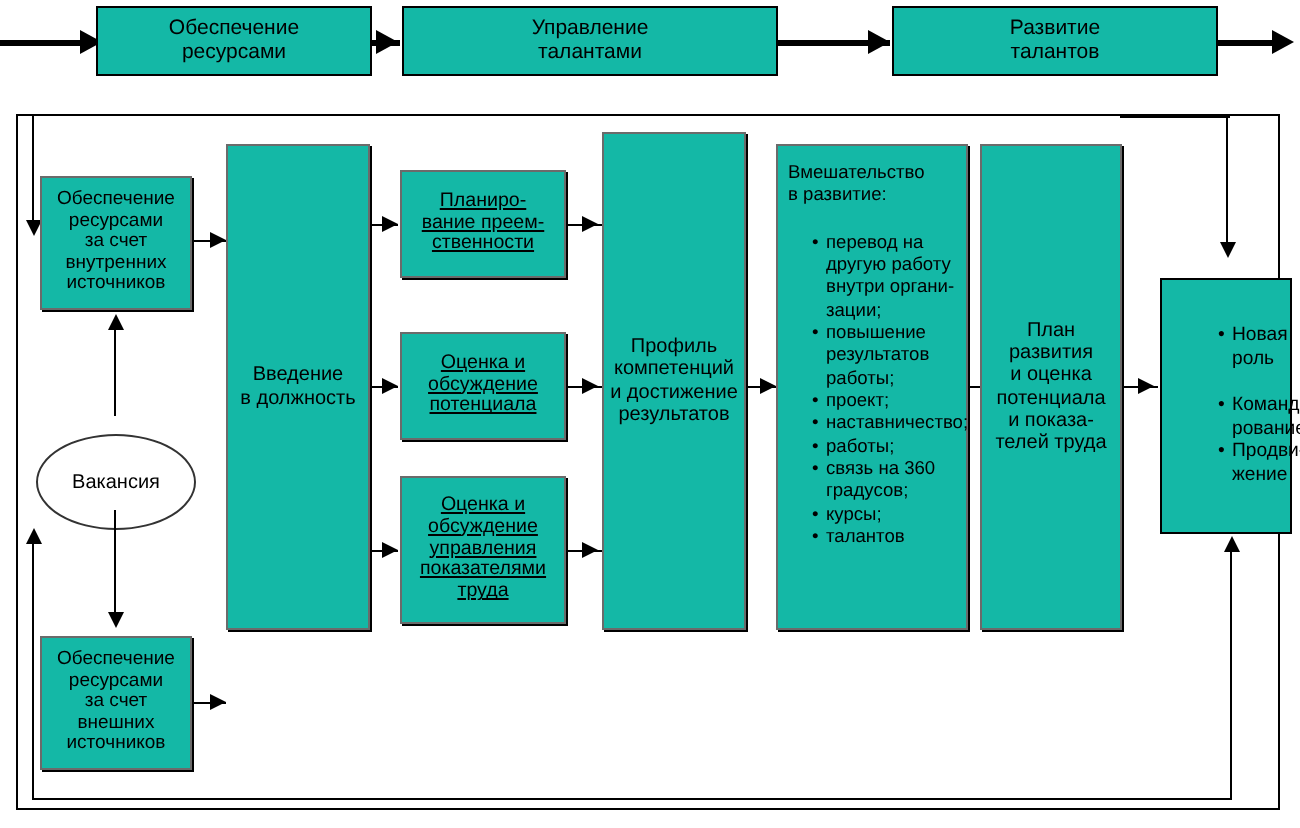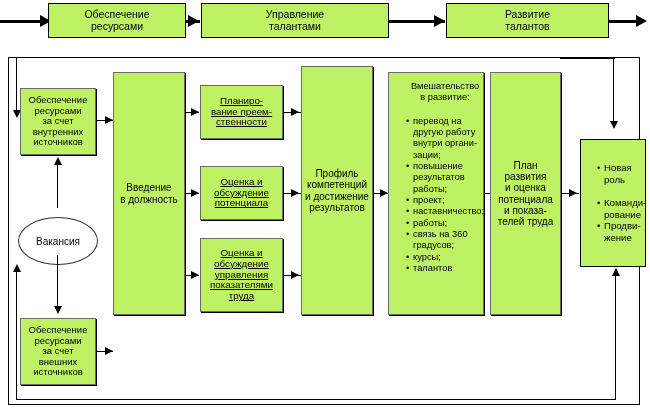--- a/index.html
+++ b/index.html
@@ -11,21 +11,21 @@
     position: relative;
     width: 650px;
     height: 414px;
     background: #ffffff;
     font-family: "Liberation Sans", sans-serif;
     overflow: hidden;
   }
   .box {
     position: absolute;
     box-sizing: border-box;
-    background: #bef264;
+    background: #14b8a6;
     border: 1px solid #6b6b6b;
     box-shadow: 1px 1px 0 0 #000;
     display: flex;
     align-items: center;
     justify-content: center;
     text-align: center;
     color: #000;
     line-height: 1.12;
   }
   .box.heavy {
@@ -254,21 +254,21 @@
     <span class="txt">Профиль
 компетенций
 и достижение
 результатов</span>
   </div>
   <div class="hl med" style="left:373px; top:193px; width:16px;"></div>
   <div class="ah right" style="left:380px; top:189px;"></div>
 
   <div class="box listbox" style="left:388px; top:72px; width:96px; height:243px; padding:8px 5px 0 5px;">
     <div class="txt">
-      <span class="lead" style="white-space:pre-line;text-align:center;">Вмешательство
+      <span class="lead" style="white-space:pre-line;">Вмешательство
 в развитие:</span>
       <ul>
         <li>перевод на другую работу внутри органи-зации;</li>
         <li>повышение результатов работы;</li>
         <li>проект;</li>
         <li>наставничество;</li>
         <li>работы;</li>
         <li>связь на 360 градусов;</li>
         <li>курсы;</li>
         <li>талантов</li>
@@ -286,21 +286,21 @@
 и показа-
 телей труда</span>
   </div>
   <div class="hl med" style="left:561px; top:193px; width:18px;"></div>
   <div class="ah right" style="left:569px; top:189px;"></div>
 
   <div class="hl med" style="left:560px; top:58px; width:55px;"></div>
   <div class="vl med" style="left:613px; top:58px; height:68px;"></div>
   <div class="ah down" style="left:610px; top:121px;"></div>
 
-  <div class="box heavy listbox" style="left:580px; top:139px; width:66px; height:128px; padding:10px 4px 0 4px; font-size:9.6px; line-height:1.2;">
+  <div class="box heavy listbox" style="left:580px; top:139px; width:66px; height:128px; padding:10px 4px 0 16px; font-size:9.6px; line-height:1.2;">
     <div class="txt">
       <ul>
         <li style="margin-bottom:12px;">Новая роль</li>
         <li>Команди-рование</li>
         <li style="margin-bottom:12px;">Продви-жение</li>
       </ul>
     </div>
   </div>
 
 </div>

